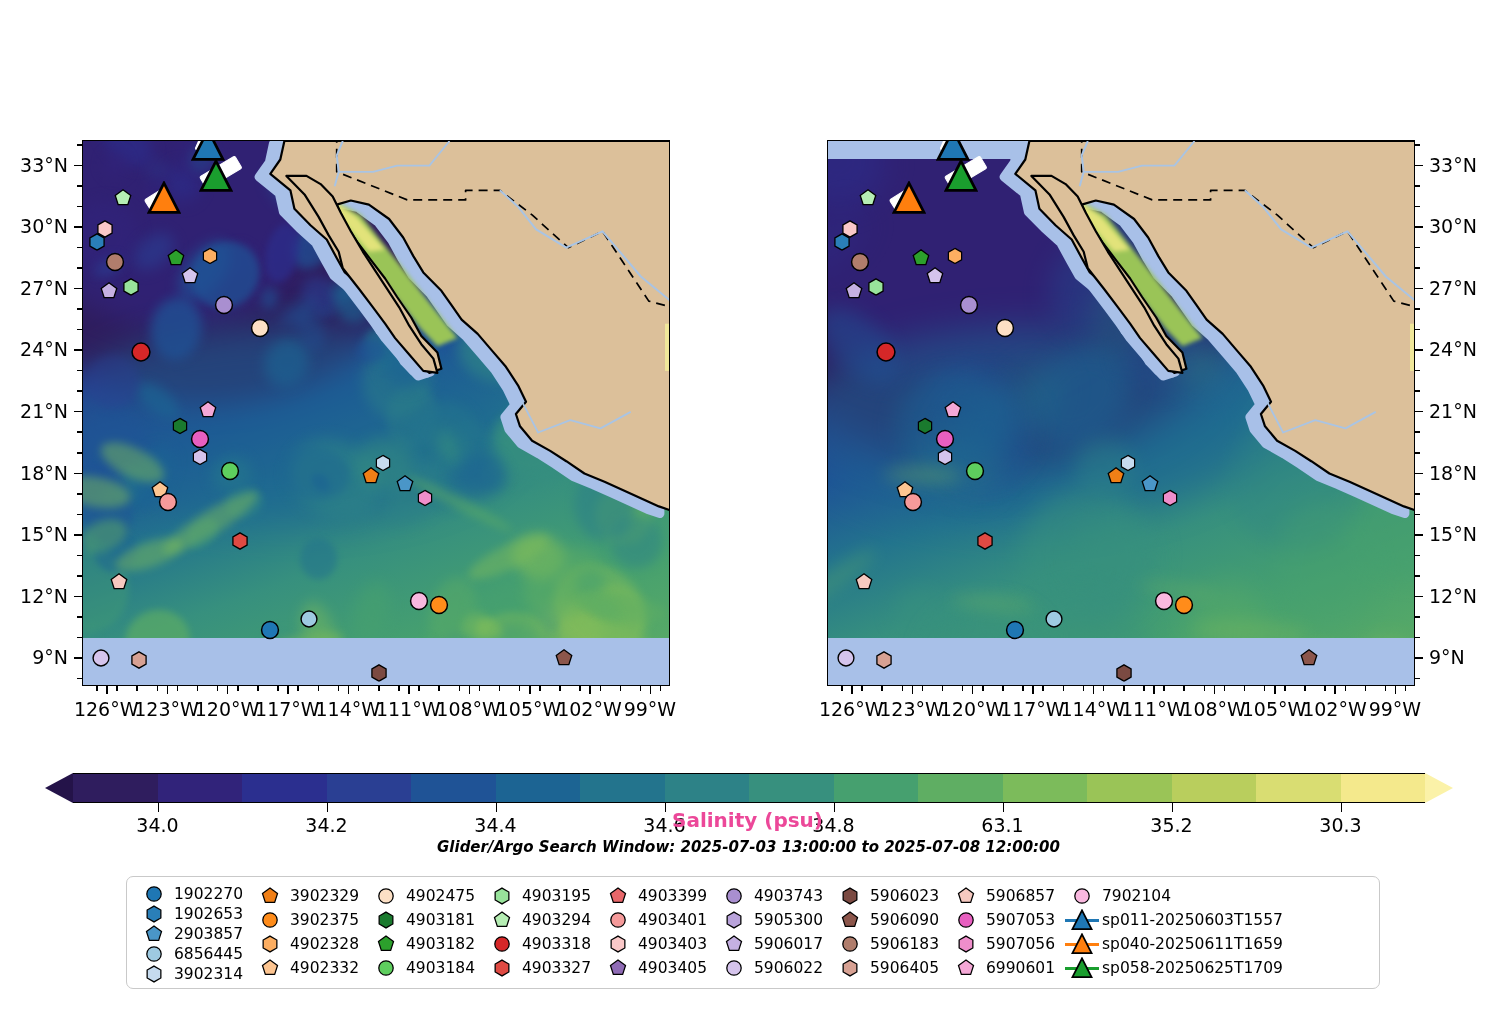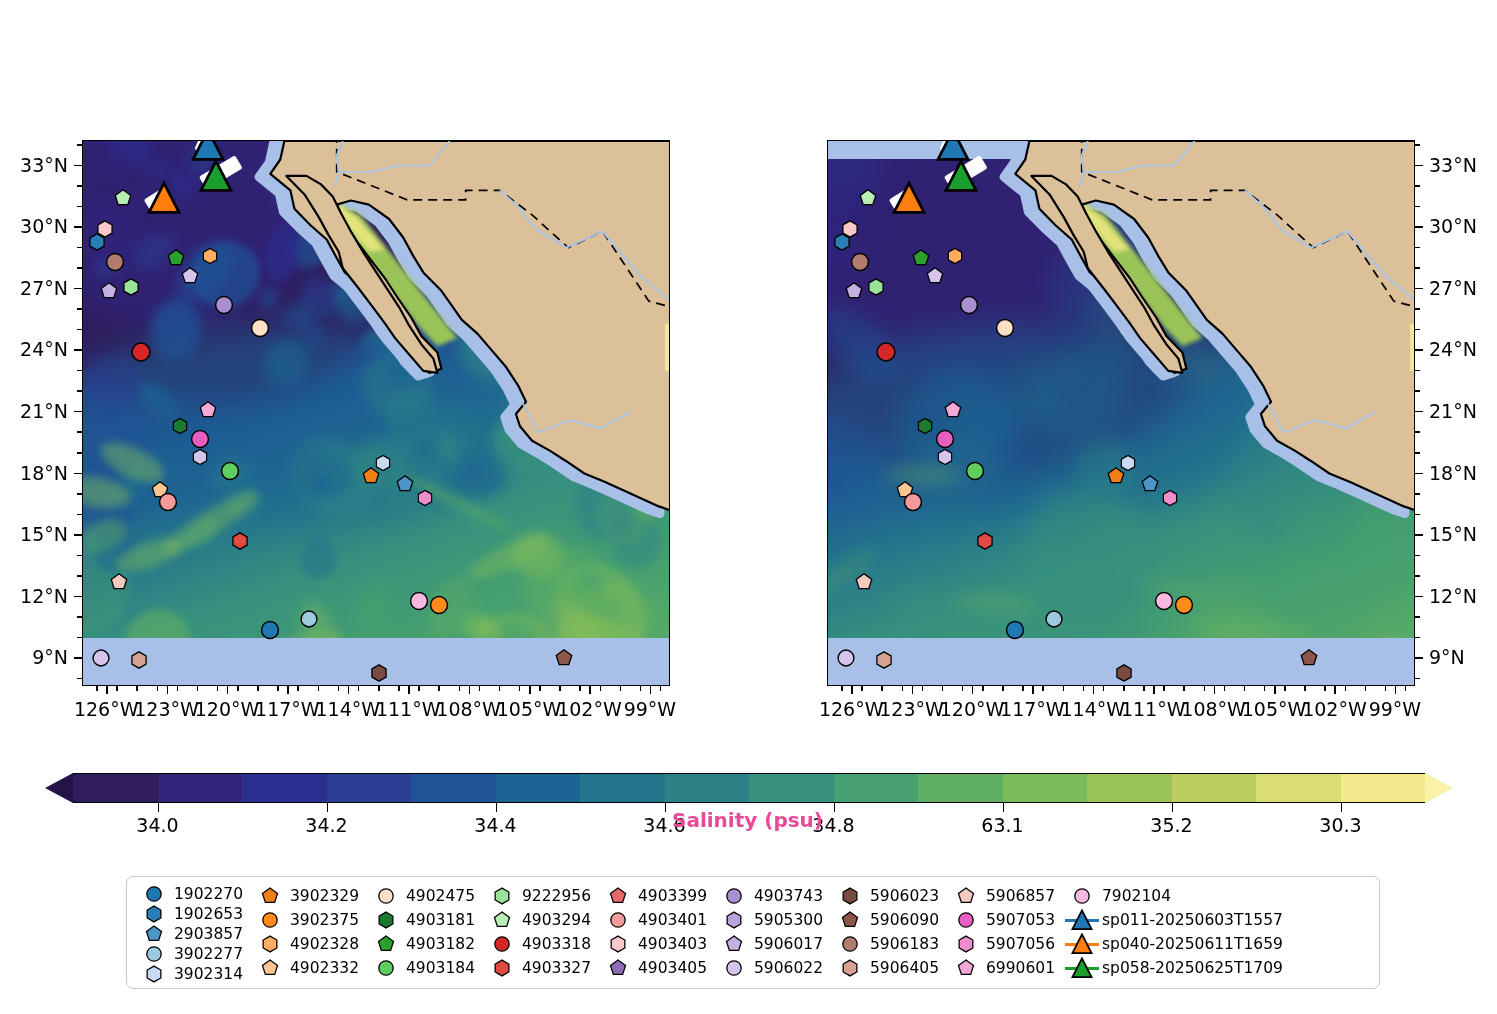--- a/index.html
+++ b/index.html
@@ -952,20 +952,21 @@
       <div class="cb-tick" style="left: 788.5px;"></div>
       <div class="cb-lab" style="left: 788.5px;">34.8</div>
       <div class="cb-tick" style="left: 957.5px;"></div>
       <div class="cb-lab" style="left: 957.5px;">63.1</div>
       <div class="cb-tick" style="left: 1126.5px;"></div>
       <div class="cb-lab" style="left: 1126.5px;">35.2</div>
       <div class="cb-tick" style="left: 1295.5px;"></div>
       <div class="cb-lab" style="left: 1295.5px;">30.3</div>
     </div>
   <div id="cb-title">Salinity (psu)</div>
+  <div id="cb-subtitle">Glider/Argo Search Window: 2025-07-03 13:00:00 to 2025-07-08 12:00:00</div>
 
   <div id="legend">
     <div id="legend-cols">
         <div class="lg-col" style="width: 116px;">
           <div class="lg-item">
             <div class="lg-ico">
               <svg width="18" height="18" viewBox="0 0 100 100">
                 <circle cx="50" cy="50" r="40" fill="#1f77b4" stroke="#000" stroke-width="7"></circle>
               </svg>
             </div>
@@ -986,21 +987,21 @@
               </svg>
             </div>
             <div class="lg-txt">2903857</div>
           </div>
           <div class="lg-item">
             <div class="lg-ico">
               <svg width="18" height="18" viewBox="0 0 100 100">
                 <circle cx="50" cy="50" r="40" fill="#9ecae1" stroke="#000" stroke-width="7"></circle>
               </svg>
             </div>
-            <div class="lg-txt">3902277</div>
+            <div class="lg-txt">6856445</div>
           </div>
           <div class="lg-item">
             <div class="lg-ico">
               <svg width="18" height="18" viewBox="0 0 100 100">
                 <polygon points="50.0,6.0 88.1,28.0 88.1,72.0 50.0,94.0 11.9,72.0 11.9,28.0" fill="#c6dbef" stroke="#000" stroke-width="7"></polygon>
               </svg>
             </div>
             <div class="lg-txt">3902314</div>
           </div>
         </div>
@@ -1072,21 +1073,21 @@
             <div class="lg-txt">4903184</div>
           </div>
         </div>
         <div class="lg-col" style="width: 116px;">
           <div class="lg-item">
             <div class="lg-ico">
               <svg width="18" height="18" viewBox="0 0 100 100">
                 <polygon points="50.0,6.0 88.1,28.0 88.1,72.0 50.0,94.0 11.9,72.0 11.9,28.0" fill="#98e39b" stroke="#000" stroke-width="7"></polygon>
               </svg>
             </div>
-            <div class="lg-txt">9222956</div>
+            <div class="lg-txt">4903195</div>
           </div>
           <div class="lg-item">
             <div class="lg-ico">
               <svg width="18" height="18" viewBox="0 0 100 100">
                 <polygon points="50.0,6.0 91.8,36.4 75.9,85.6 24.1,85.6 8.2,36.4" fill="#b6eeb4" stroke="#000" stroke-width="7"></polygon>
               </svg>
             </div>
             <div class="lg-txt">4903294</div>
           </div>
           <div class="lg-item">

